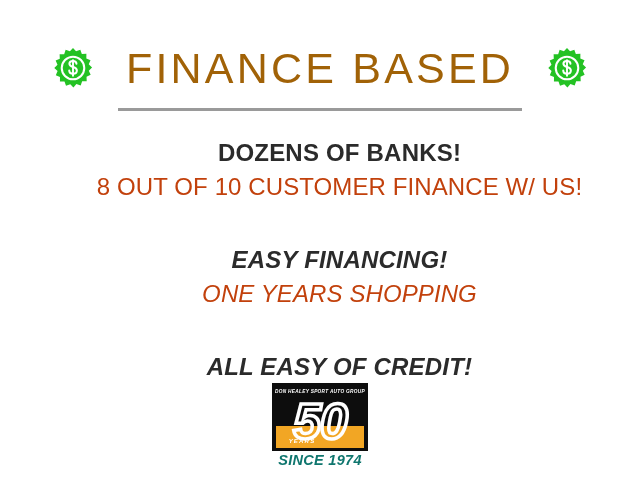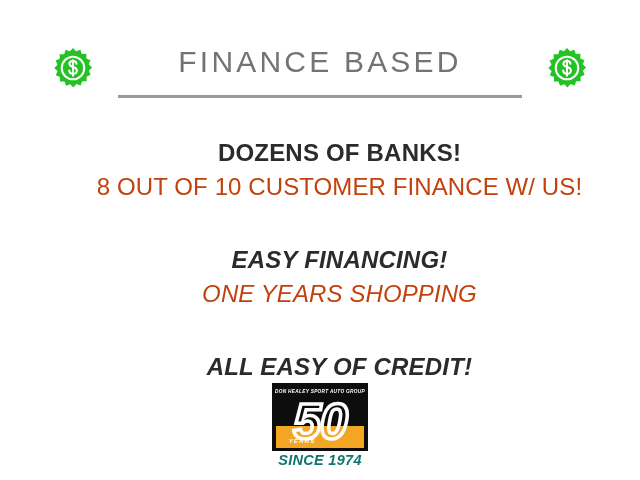--- a/index.html
+++ b/index.html
@@ -49,24 +49,24 @@
   .gear-right { margin-left: 22px;  margin-top: 1px; }
 
   .title-wrap {
     display: flex;
     flex-direction: column;
     align-items: center;
     width: 404px;
   }
 
   .page-title {
-    font-size: 30px;
+    font-size: 43px;
     font-weight: 400;
     letter-spacing: 3.2px;
-    color: #737373;
+    color: #a16207;
     line-height: 1.05;
     white-space: nowrap;
     text-align: center;
   }
 
   .title-rule {
     width: 404px;
     height: 3px;
     background: #9a9a9a;
     margin-top: 17px;

